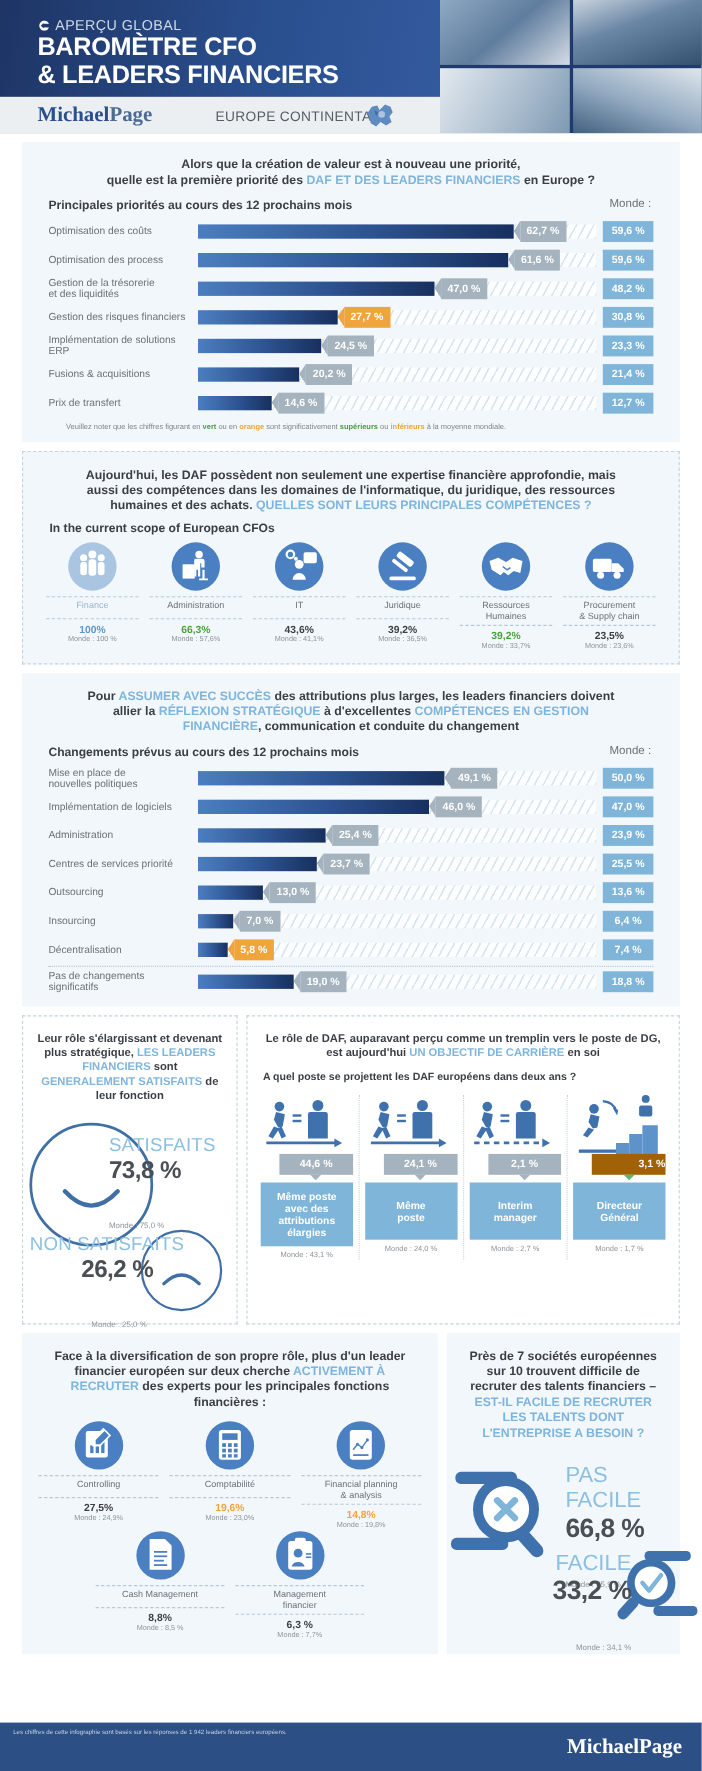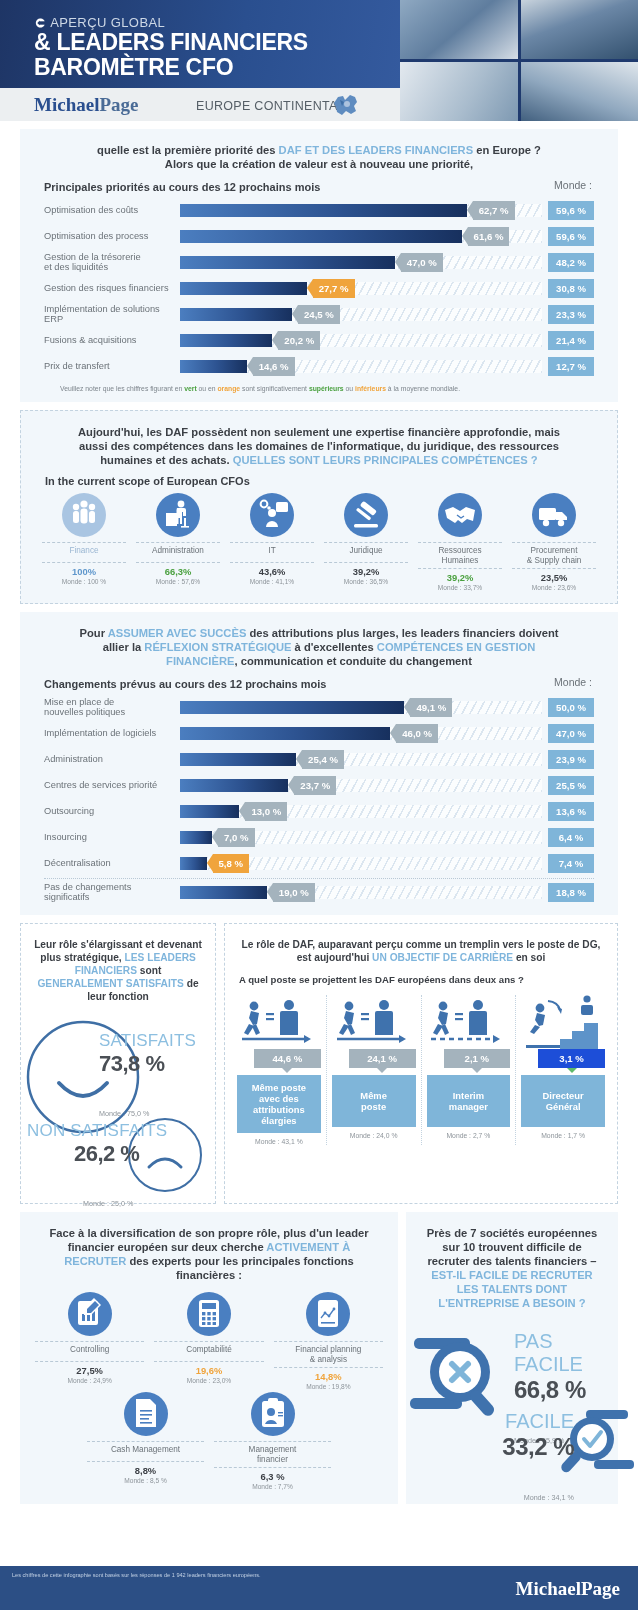--- a/index.html
+++ b/index.html
@@ -86,21 +86,21 @@
   .p-head .hl { color:#7fb5dc; }
   .satisfaits-lbl { font-size:17px; color:#8dbfe0; letter-spacing:.2px; }
   .big-pct { font-size:22px; font-weight:bold; color:#4a4f55; letter-spacing:-.5px; }
   .small-monde { font-size:7.2px; color:#8d949a;margin-top:32px; }
 
   
   .career-grid { display:flex; gap:5px; padding: 0 12px; }
   .ccell { flex:1; text-align:center; }
   .cfig { height: 54px; position:relative; }
   .cchip { background:#a4b3bd; color:#fff; font-size:9.6px; font-weight:bold; padding:4px 0; position:relative;margin-left:17px; }
-  .cchip.green { background:#1d4ed8; }
+  .cchip.green { background:#a16207;text-align:right; }
   .cchip::after { content:""; position:absolute; left:50%; margin-left:-5px; bottom:-5px; width:0;height:0;
     border-left:5px solid transparent;border-right:5px solid transparent;border-top:5px solid #a4b3bd; }
   .cchip.green::after { border-top-color:#5fb96a; }
   .cbox { background:#7fb5d9; color:#fff; font-size:9.4px; font-weight:bold; line-height:11px; padding:7px 2px; margin-top:7px; min-height:52px; display:flex;align-items:center;justify-content:center; }
   .cmonde { font-size:6.8px; color:#8d949a; padding-top:5px; }
   .vsep { border-left:1px dotted #c3d3e0; }
 
   
   .footer { position:absolute; left:0; bottom:0; width:638px; height:44px; background:#2c4f85; }
   .footer-note { position:absolute; left:12px; top:6px; font-size:5.6px; color:#c2d1e4; }
@@ -115,38 +115,38 @@
   <div class="hdr-photos">
     <div class="ph ph1"></div>
     <div class="ph ph2"></div>
     <div class="ph ph3"></div>
     <div class="ph ph4"></div>
   </div>
   <div class="kicker">
     <span class="arrow">➲</span><span>APERÇU GLOBAL</span>
   </div>
   <div class="h-title">
+    <div>BAROMÈTRE CFO</div>
     <div>&amp; LEADERS FINANCIERS</div>
-    <div>BAROMÈTRE CFO</div>
   </div>
   <div class="hdr-bar"></div>
   <div class="mp-logo"><span>Michael</span><span class="pg">Page</span></div>
   <div class="euro-label">EUROPE CONTINENTALE</div>
   <svg class="euro-map" viewBox="0 0 32 27">
     <path d="M4 12 L8 6 L13 5 L15 9 L20 4 L25 6 L27 11 L24 15 L26 20 L21 23 L16 20 L12 24 L7 21 L6 16 Z" fill="#5f8cc0"></path>
     <path d="M10 9 L14 11 L12 15 Z" fill="#3f6fa5"></path>
     <circle cx="17" cy="13" r="3" fill="#dfe8f2" opacity=".6"></circle>
   </svg>
 </div>
 
 <div class="sec-gap"></div>
 <div class="sec">
   <div class="q-title">
+    <div>Alors que la création de valeur est à nouveau une priorité,</div>
     <div><span>quelle est la première priorité des </span><span class="hl">DAF ET DES LEADERS FINANCIERS</span><span> en Europe ?</span></div>
-    <div>Alors que la création de valeur est à nouveau une priorité,</div>
   </div>
   <div style="position:relative;">
     <div class="sub-title">Principales priorités au cours des 12 prochains mois</div>
     <div class="monde-head" style="top:8px;">Monde :</div>
   </div>
   <div class="bars" id="chart1">
       <div class="brow">
         <div class="blabel">Optimisation des coûts</div>
         <div class="btrack">
           <div class="hatch"></div>

